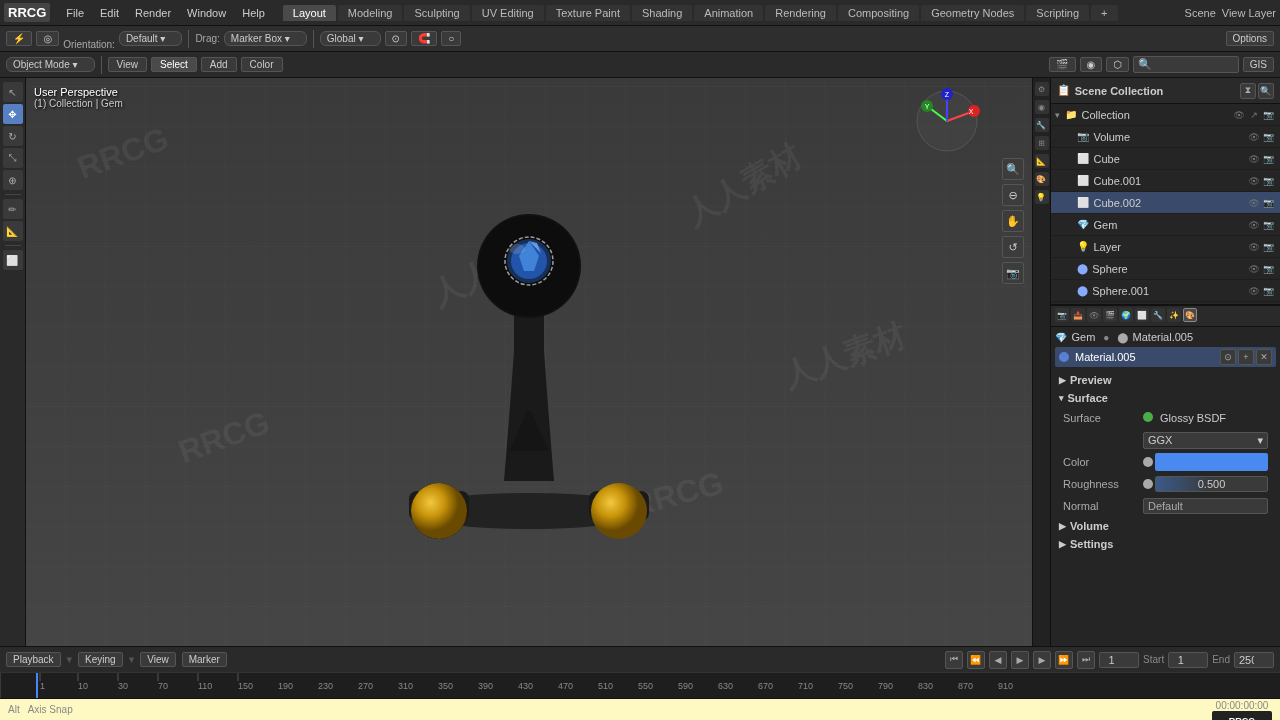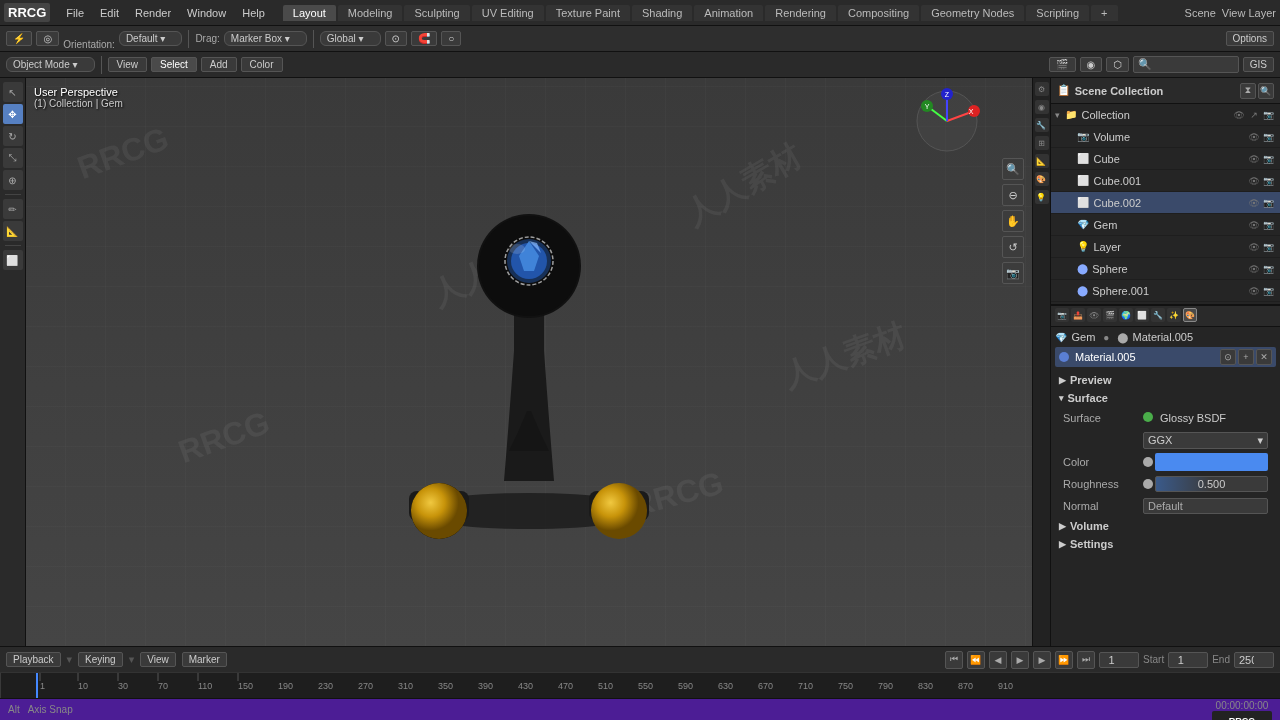--- a/index.html
+++ b/index.html
@@ -334,21 +334,21 @@
       height: 26px;
       background: #1e1e1e;
       border-top: 1px solid #111;
       display: flex;
       align-items: center;
       padding: 0;
       overflow: hidden;
     }
     .status-bar {
       height: 22px;
-      background: #4c1d95;
+      background: #fef9c3;
       border-top: 1px solid #111;
       display: flex;
       align-items: center;
       padding: 0 8px;
       gap: 8px;
       font-size: 10px;
       color: #888;
     }
 
     

